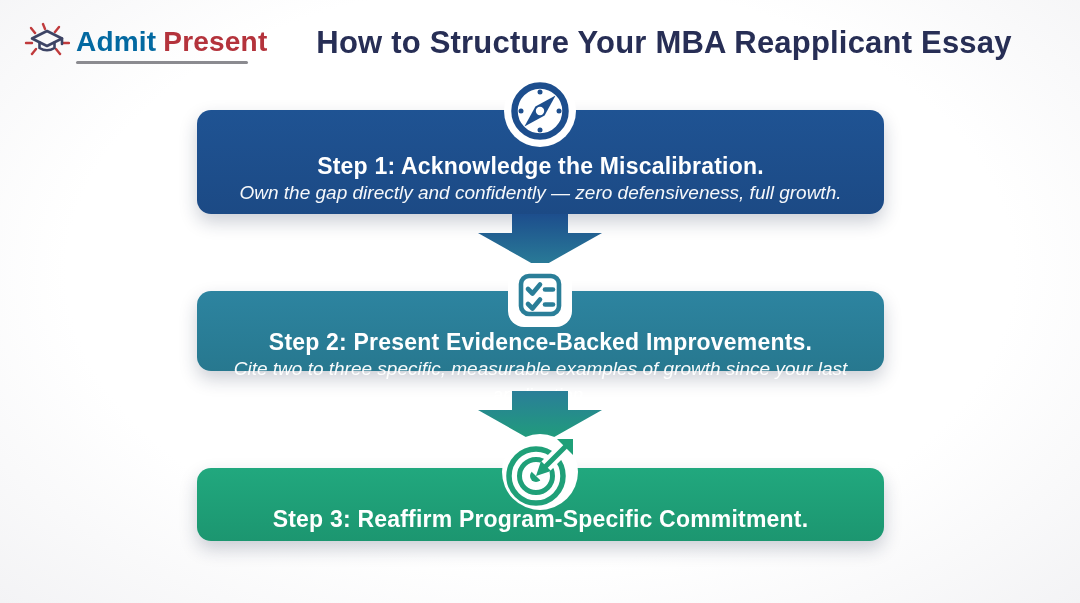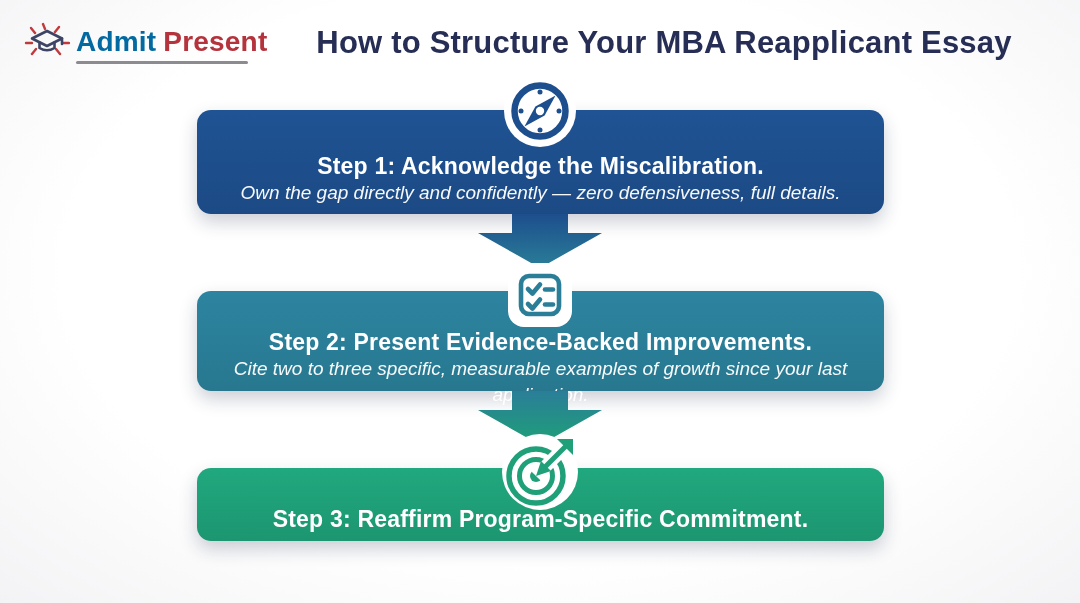--- a/index.html
+++ b/index.html
@@ -22,21 +22,21 @@
     position:absolute;left:264px;right:16px;top:25px;text-align:center;
     font-size:31px;font-weight:800;color:#272e55;letter-spacing:.2px;white-space:nowrap;
   }
 
   
   .banner{
     position:absolute;left:197px;width:687px;border-radius:14px;color:#ffffff;
     text-align:center;box-shadow:0 8px 18px rgba(25,35,70,.22);
   }
   .banner-1{top:110px;height:104px;background:linear-gradient(180deg,#1f5393,#1c4a85);text-align:center;}
-  .banner-2{top:291px;height:100px;background:linear-gradient(180deg,#2d84a0,#27788f);}
+  .banner-2{top:291px;height:80px;background:linear-gradient(180deg,#2d84a0,#27788f);}
   .banner-3{top:468px;height:73px;background:linear-gradient(180deg,#21a87e,#1c9670);}
   .banner .step-title{font-size:23px;font-weight:800;line-height:28px;letter-spacing:.2px;}
   .banner .step-subtitle{font-size:19px;font-style:italic;line-height:26px;color:rgba(255,255,255,.96);}
   .banner-1 .step-title{margin-top:42px;}
   .banner-2 .step-title,.banner-3 .step-title{margin-top:37px;}
 
   
   .badge{position:absolute;background:#ffffff;display:flex;align-items:center;justify-content:center;}
   .badge-compass{left:504px;top:75px;width:72px;height:72px;border-radius:50%;}
   .badge-checklist{left:508px;top:263px;width:64px;height:64px;border-radius:16px;}
@@ -75,21 +75,21 @@
     <div class="logo-text">
       <span class="logo-word1">Admit</span><span class="logo-word2">Present</span>
     </div>
     <div class="logo-underline"></div>
   </div>
 
   <div class="page-title">How to Structure Your MBA Reapplicant Essay</div>
 
   <div class="banner banner-1">
     <div class="step-title">Step 1: Acknowledge the Miscalibration.</div>
-    <div class="step-subtitle">Own the gap directly and confidently — zero defensiveness, full details.</div>
+    <div class="step-subtitle">Own the gap directly and confidently — zero defensiveness, full growth.</div>
   </div>
   <div class="badge badge-compass">
     <svg width="72" height="72" viewBox="0 0 72 72">
       <circle cx="36" cy="36" r="25.5" fill="none" stroke="#1d4e8d" stroke-width="6.5"></circle>
       <g fill="#1d4e8d">
         <circle cx="36" cy="17" r="2.5"></circle>
         <circle cx="36" cy="55" r="2.5"></circle>
         <circle cx="17" cy="36" r="2.5"></circle>
         <circle cx="55" cy="36" r="2.5"></circle>
         <polygon points="14,36 36,29.5 58,36 36,42.5" transform="rotate(-45 36 36)"></polygon>

